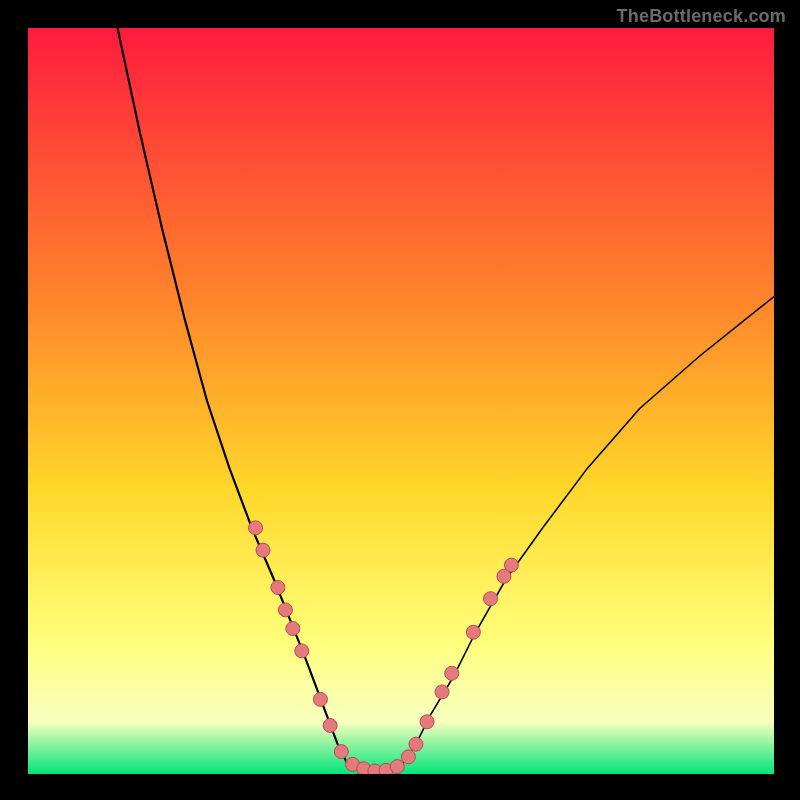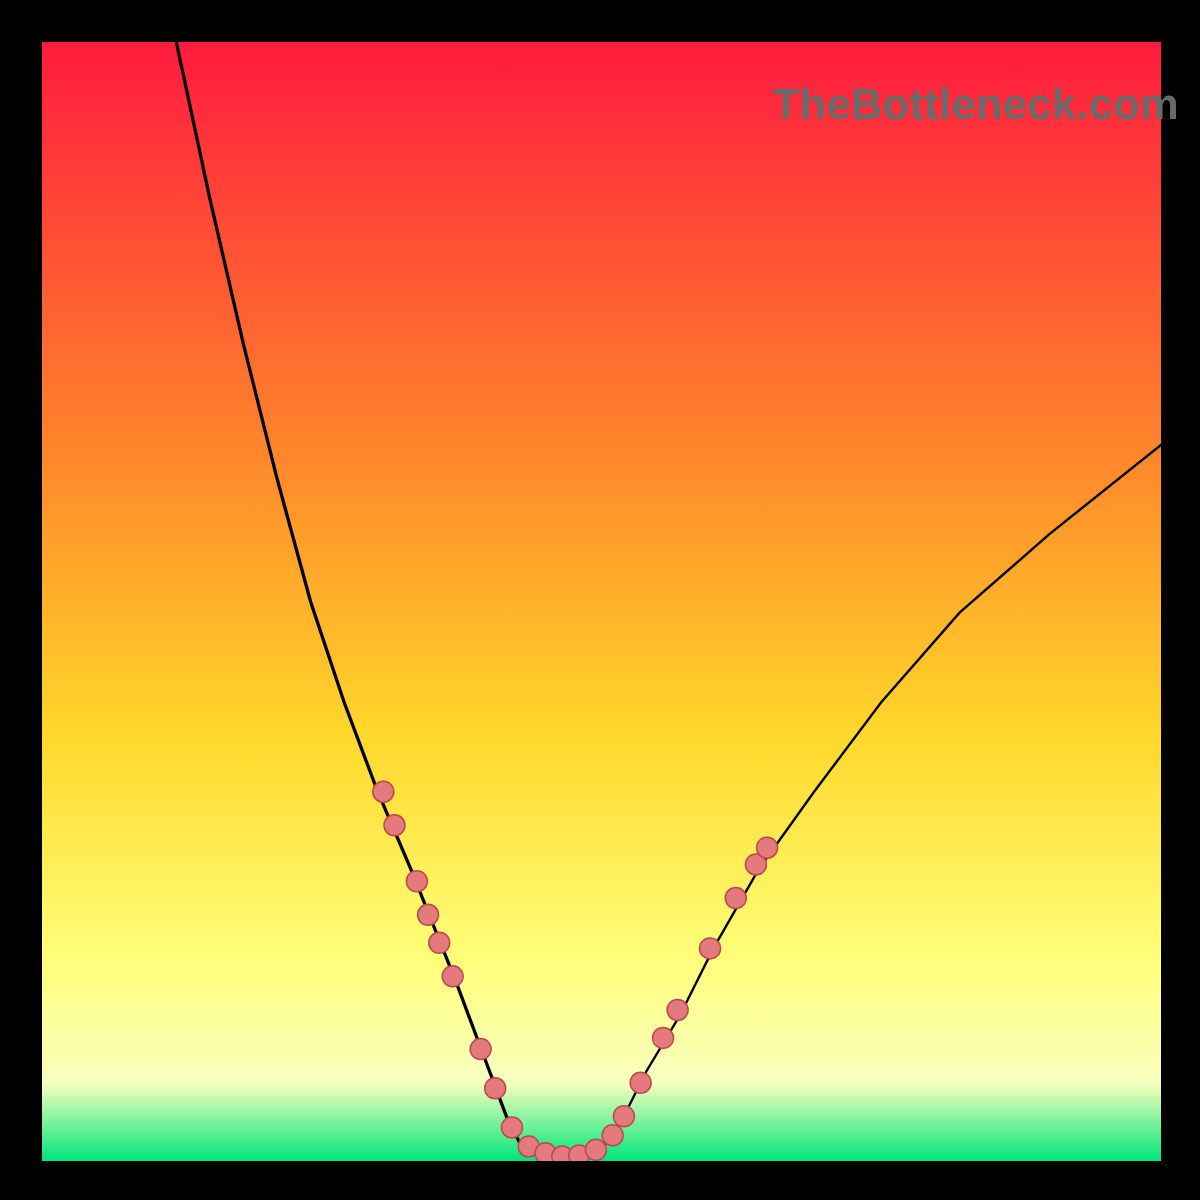--- a/index.html
+++ b/index.html
@@ -14,26 +14,25 @@
   .stage {
     position: relative;
     width: 800px;
     height: 800px;
     background: #000;
   }
   .watermark {
     position: absolute;
     top: 6px;
     right: 14px;
-    font-size: 29px;
+    font-size: 18px;
     font-weight: 600;
     color: #6a6a6a;
     letter-spacing: 0.2px;
     z-index: 10;
-    margin-top: 48px;
   }
   .plot-outer {
     position: absolute;
     left: 28px;
     top: 28px;
     width: 746px;
     height: 746px;
     background: #000;
   }
   svg.plot {

